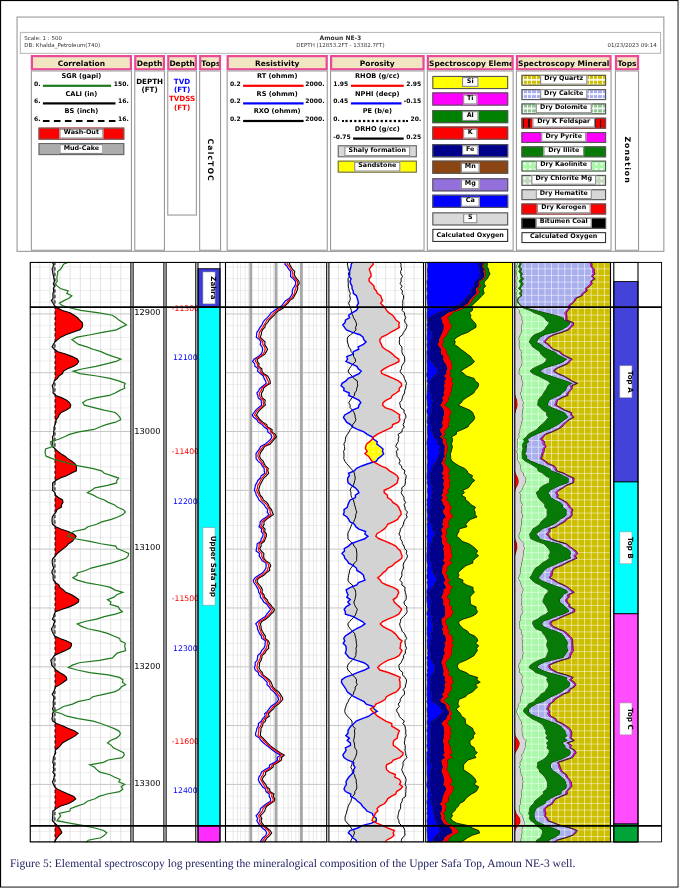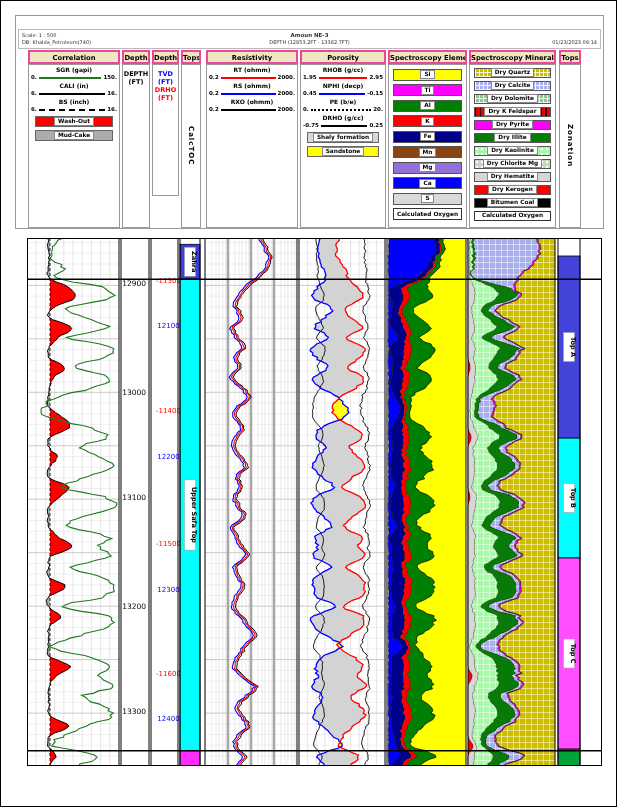--- a/index.html
+++ b/index.html
@@ -93,21 +93,21 @@
           <div class="dcol">
             <div style="color: rgb(0, 0, 0);">DEPTH</div>
             <div style="color: rgb(0, 0, 0);">(FT)</div>
           </div>
         </div>
         <div class="hcell" style="left: 136px; top: 34px; width: 27px;">Depth</div>
         <div class="lcell" style="left: 136px; top: 48px; width: 27px; height: 132px;">
           <div class="dcol">
             <div style="color: rgb(0, 0, 255);">TVD</div>
             <div style="color: rgb(0, 0, 255);">(FT)</div>
-            <div style="color: rgb(255, 0, 0);">DRHO</div>
+            <div style="color: rgb(255, 0, 0);">TVDSS</div>
             <div style="color: rgb(255, 0, 0);">(FT)</div>
           </div>
         </div>
         <div class="hcell" style="left: 165px; top: 34px; width: 20px;">Tops</div>
         <div class="lcell vert" style="left: 165px; top: 48px; width: 20px; height: 164px;">
           <div class="vtext">CalcTOC</div>
         </div>
         <div class="hcell" style="left: 190px; top: 34px; width: 92px; text-align: center;">Resistivity</div>
         <div class="lcell" style="left: 190px; top: 48px; width: 92px; height: 164px;">
           <div class="crow">
@@ -551,13 +551,14 @@
       <rect x="94" y="0.5" width="28" height="527" fill="none" stroke="#000000" stroke-width="1"></rect>
       <rect x="124" y="0.5" width="27" height="527" fill="none" stroke="#000000" stroke-width="1"></rect>
       <rect x="153" y="0.5" width="20" height="527" fill="none" stroke="#000000" stroke-width="1"></rect>
       <rect x="178" y="0.5" width="92" height="527" fill="none" stroke="#000000" stroke-width="1"></rect>
       <rect x="272" y="0.5" width="86" height="527" fill="none" stroke="#000000" stroke-width="1"></rect>
       <rect x="360" y="0.5" width="79" height="527" fill="none" stroke="#000000" stroke-width="1"></rect>
       <rect x="441" y="0.5" width="87" height="527" fill="none" stroke="#000000" stroke-width="1"></rect>
       <rect x="531" y="0.5" width="22" height="527" fill="none" stroke="#000000" stroke-width="1"></rect>
       <rect x="0.5" y="0.5" width="574" height="527" fill="none" stroke="#000000" stroke-width="1"></rect>
     </svg>
+  <div class="caption">Figure 5: Elemental spectroscopy log presenting the mineralogical composition of the Upper Safa Top, Amoun NE-3 well.</div>
 </div>
 
 </body></html>

